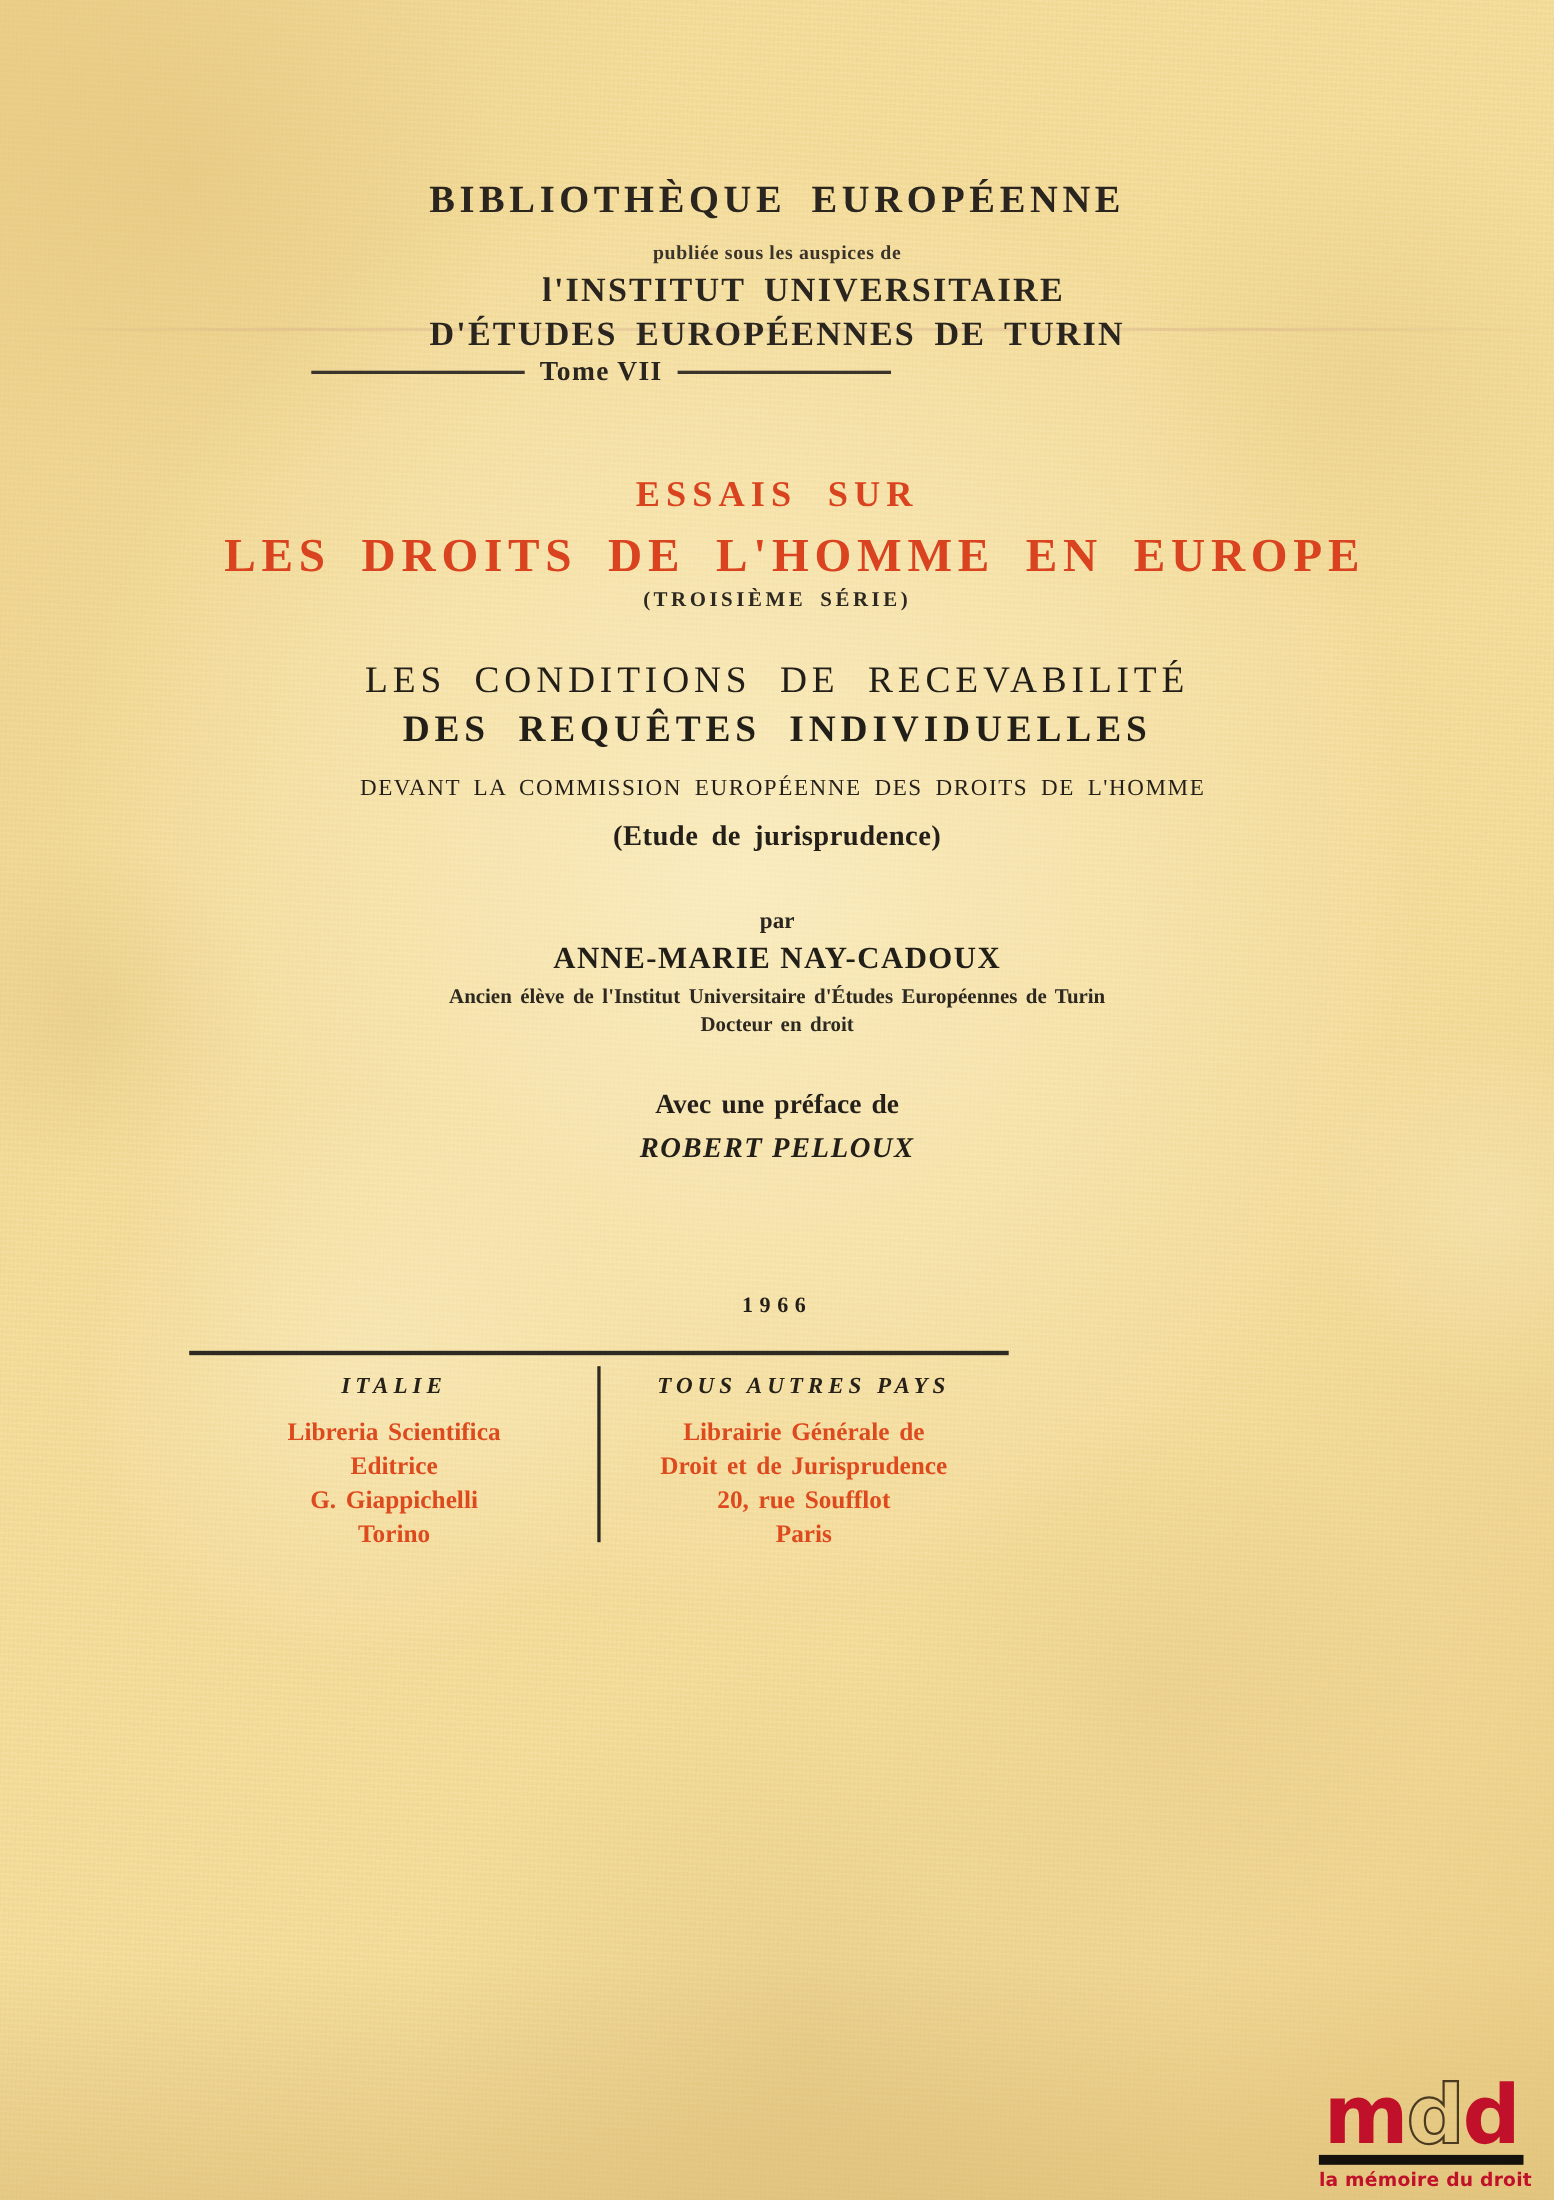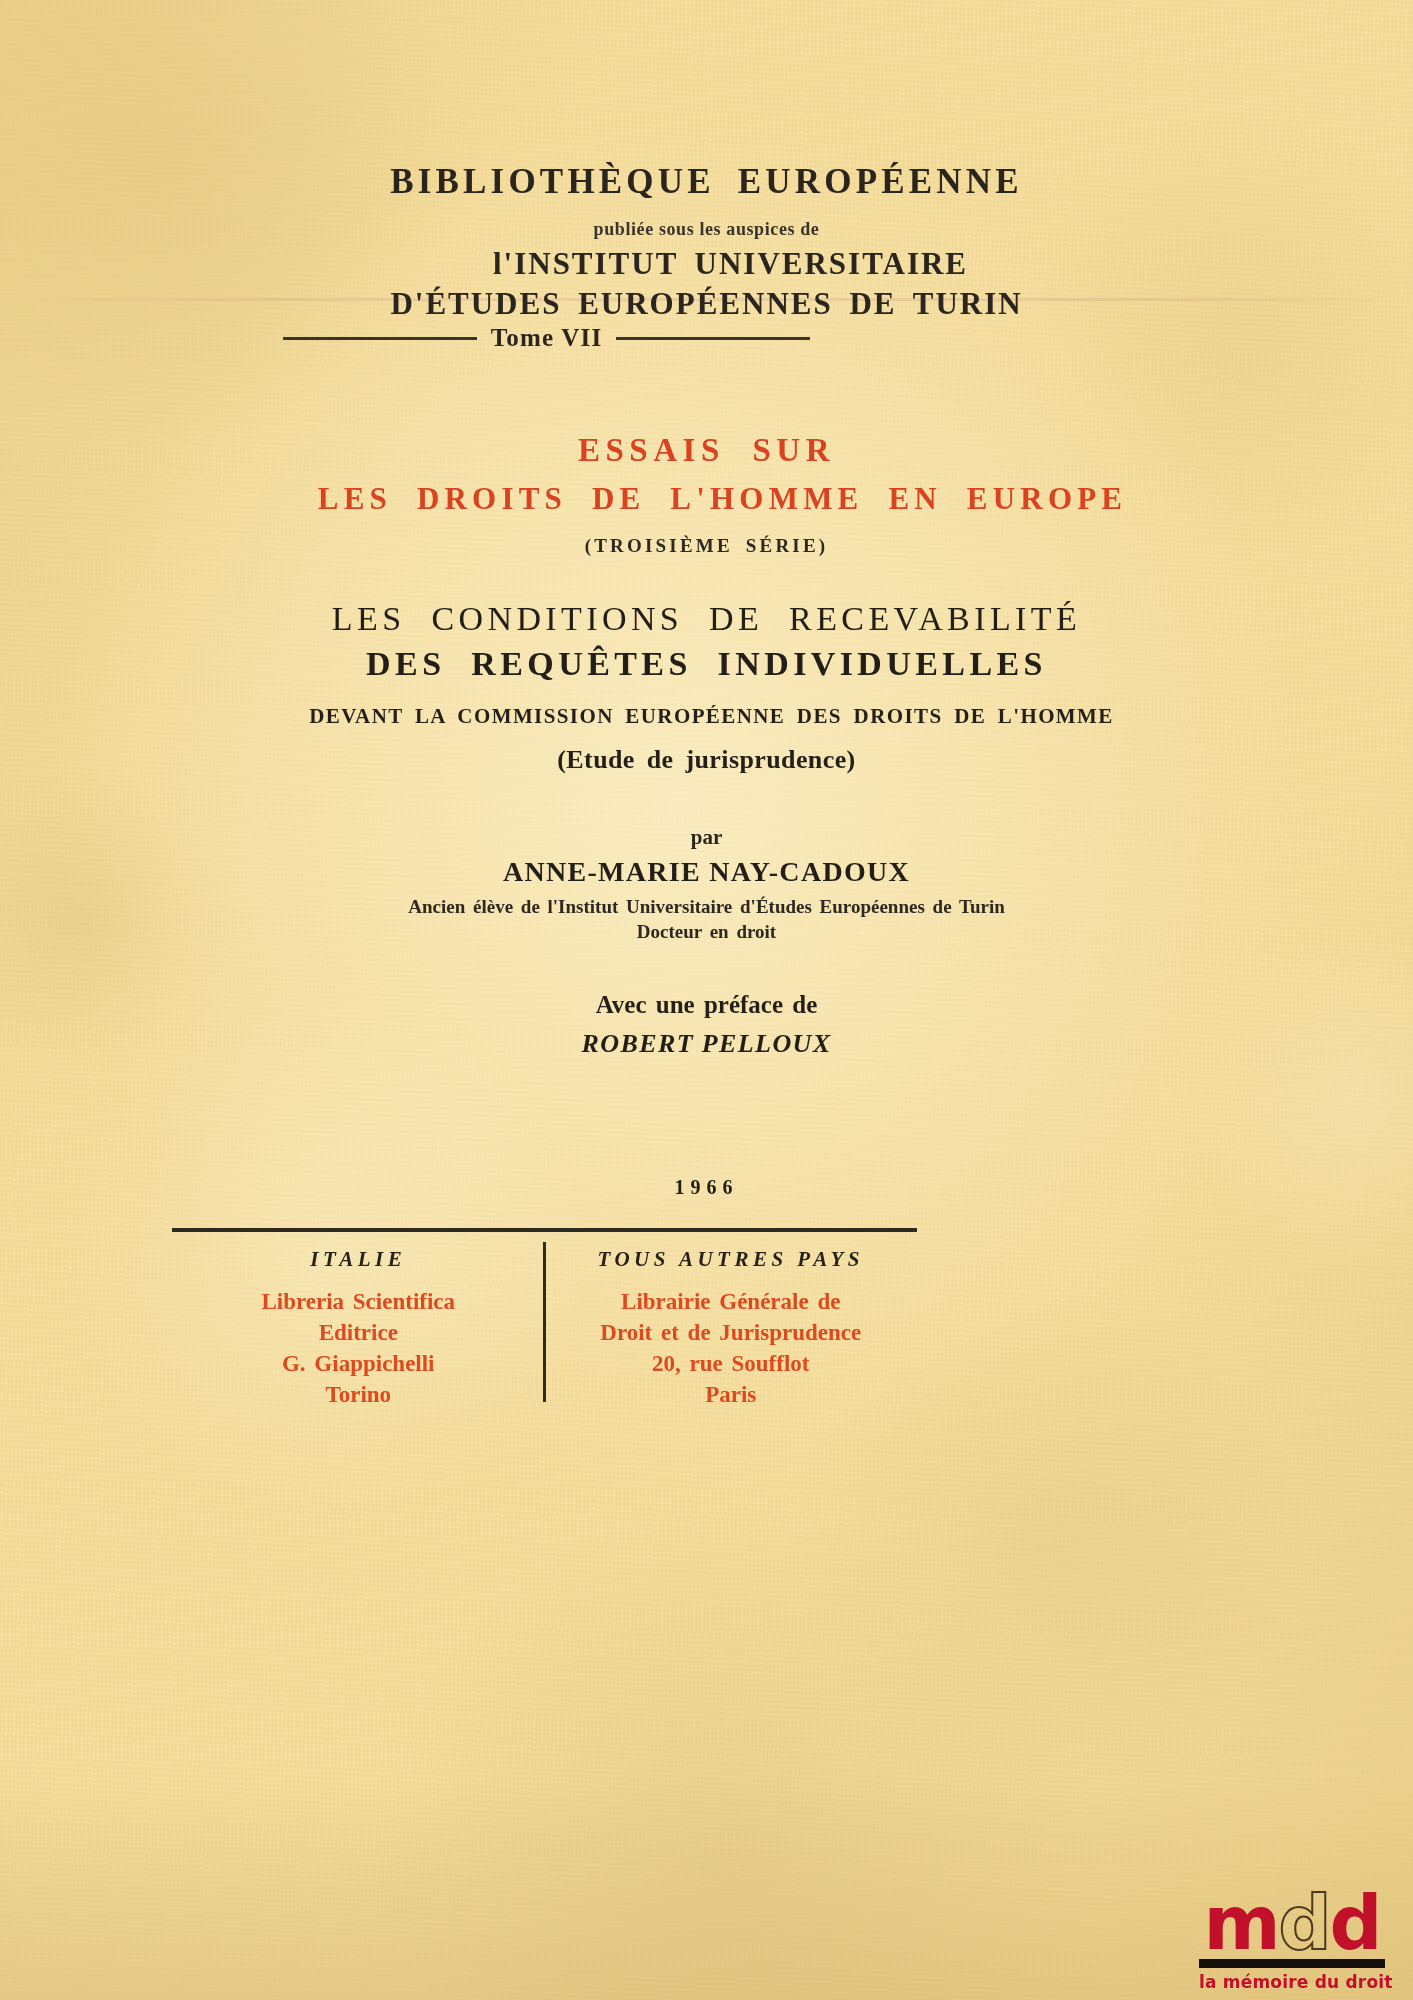--- a/index.html
+++ b/index.html
@@ -126,21 +126,21 @@
     top: 432px; left: 0; right: 0;
     font-size: 33px;
     font-weight: 700;
     letter-spacing: 5.5px;
     word-spacing: 14px;
     color: #d9431f;
   }
   .red-line2 {
     position: absolute;
     top: 481px; left: 0; right: 0;
-    font-size: 31px;
+    font-size: 43px;
     font-weight: 700;
     letter-spacing: 5.2px;
     word-spacing: 12px;
     color: #d9431f;
     padding-left: 32px;
   }
   .serie-sub {
     position: absolute;
     top: 535px; left: 0; right: 0;
     font-size: 19px;
@@ -166,21 +166,21 @@
     font-size: 34px;
     font-weight: 700;
     letter-spacing: 4.4px;
     word-spacing: 13px;
     color: #221e18;
   }
   .main-line3 {
     position: absolute;
     top: 704px; left: 0; right: 0;
     font-size: 21px;
-    font-weight: 700;
+    font-weight: 400;
     letter-spacing: 1.4px;
     word-spacing: 5px;
     color: #241f19;
     padding-left: 10px;
   }
   .main-line4 {
     position: absolute;
     top: 745px; left: 0; right: 0;
     font-size: 26px;
     font-weight: 700;

